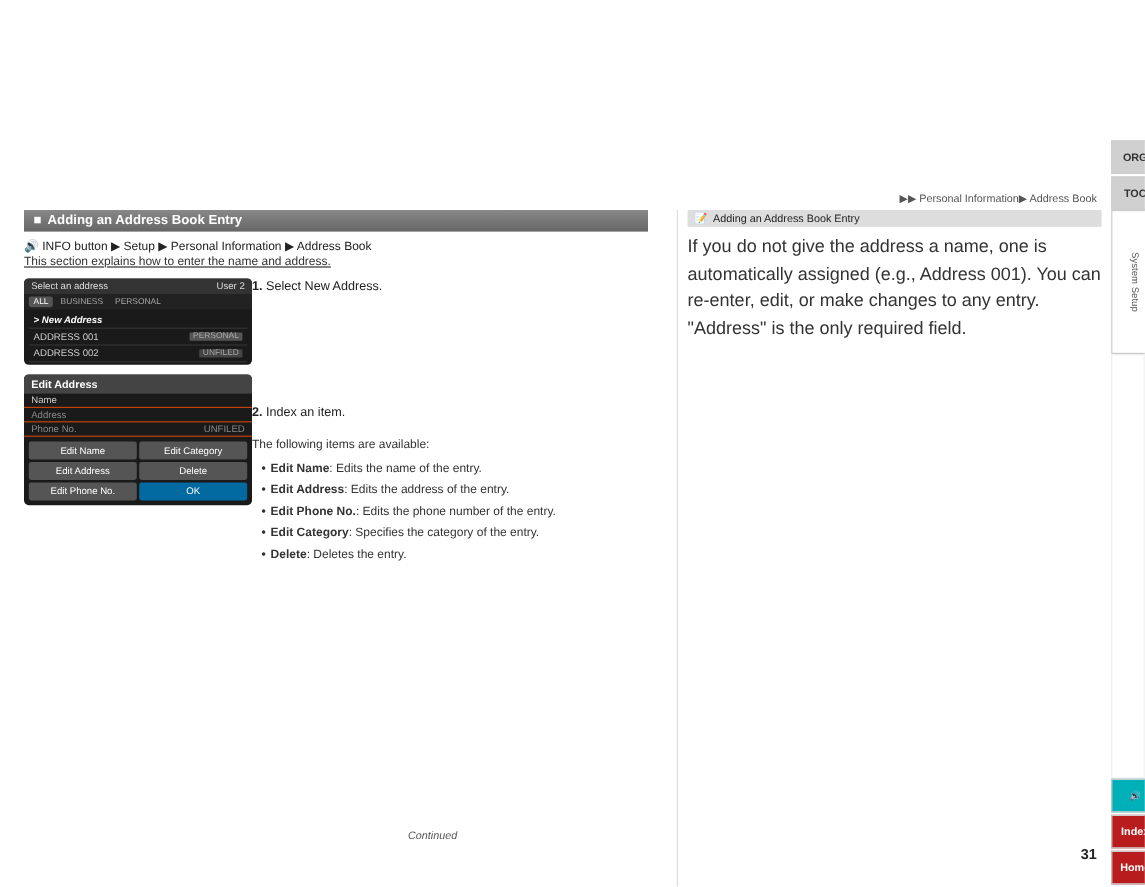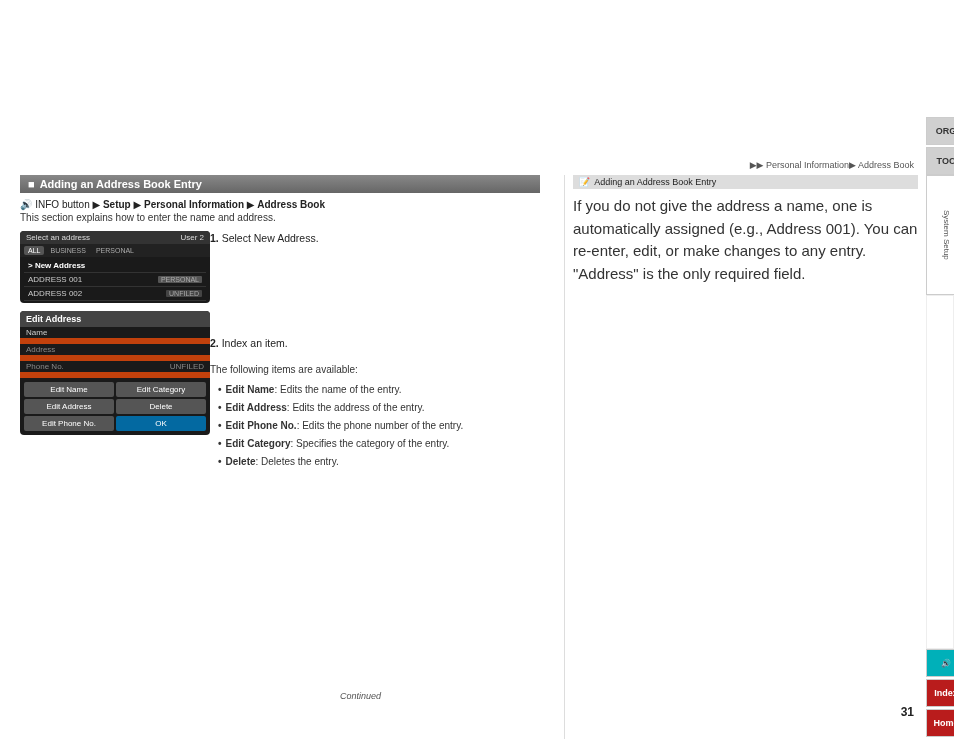--- a/index.html
+++ b/index.html
@@ -52,28 +52,29 @@
       gap: 5px;
       margin-bottom: 6px;
     }
 
     
     .info-line {
       font-size: 10px;
       margin-bottom: 2px;
     }
     .info-line strong {
-      font-weight: bold;
+      font-weight: normal;
     }
 
     
     .description {
       font-size: 10px;
       margin-bottom: 8px;
       color: #333;
+      text-decoration: underline;
     }
 
     
     .steps-container {
       display: flex;
       gap: 0;
     }
     .screens-column {
       flex: 0 0 190px;
     }
@@ -122,20 +123,21 @@
       justify-content: space-between;
       align-items: center;
       padding: 2px 4px;
       font-size: 8px;
       color: #ccc;
       border-bottom: 1px solid #333;
     }
     .screen-item.highlight {
       color: #fff;
       font-weight: bold;
+      font-style: italic;
     }
     .screen-item .badge {
       font-size: 7px;
       color: #aaa;
       background: #444;
       padding: 0 3px;
       border-radius: 1px;
     }
     .screen-item .badge.personal {
       background: #555;
@@ -150,21 +152,21 @@
       background: #444;
       color: #fff;
       font-size: 9px;
       font-weight: bold;
       padding: 3px 6px;
     }
     .edit-field {
       padding: 1px 6px;
       font-size: 8px;
       color: #888;
-      border-bottom: 6px solid #c2410c;
+      border-bottom: 1px solid #c2410c;
     }
     .edit-field.has-value {
       color: #ccc;
     }
     .edit-field-row {
       display: flex;
       justify-content: space-between;
       align-items: center;
     }
     .edit-buttons {

